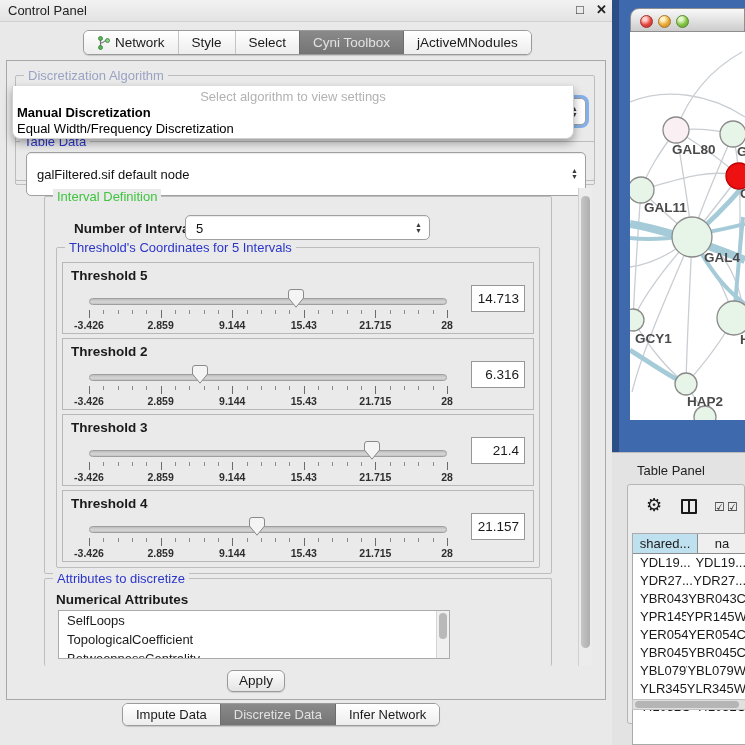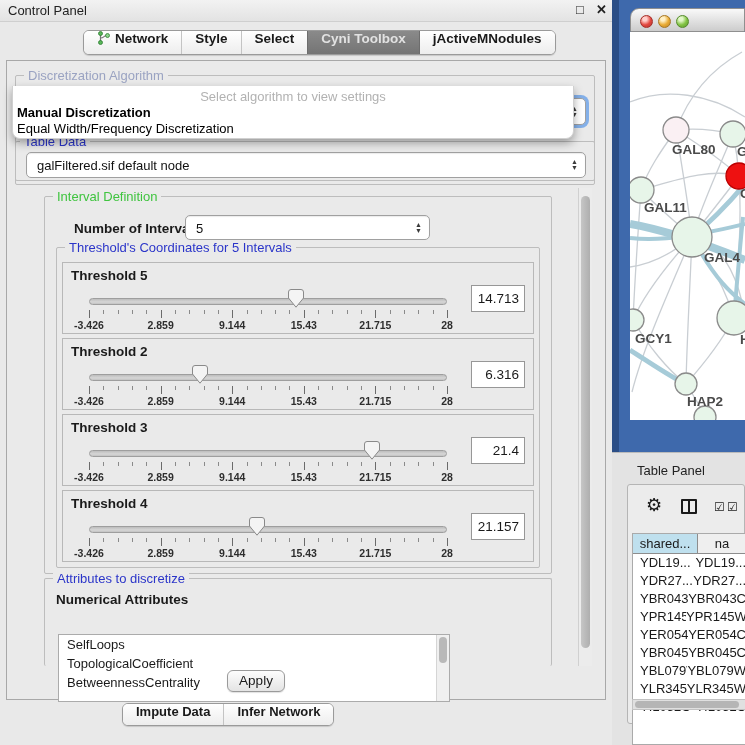--- a/index.html
+++ b/index.html
@@ -9,21 +9,21 @@
 
   
   .titlebar { left:0; top:0; width:612px; height:22px; background:linear-gradient(#f2f2f2,#e3e3e3); border-bottom:1px solid #cfcfcf; }
   .titlebar .title { position:absolute; left:8px; top:3px; font-size:13px; color:#222; }
   .winbtn { position:absolute; top:2px; font-size:13px; font-weight:bold; color:#222; cursor:default; }
   .float-btn { left:576px; }
   .close-btn { left:596px; }
 
   
   .segbar { display:flex; border:1px solid #9a9a9a; border-radius:6px; overflow:hidden; background:#fff; height:25px; box-shadow:0 1px 1px rgba(0,0,0,.15); }
-  .seg { display:flex; align-items:flex-start; gap:5px; padding:0 13px; font-size:13.5px; background:linear-gradient(#ffffff,#ededed); border-left:1px solid #c4c4c4; white-space:nowrap; cursor:default;font-weight:bold; }
+  .seg { display:flex; align-items:center; gap:5px; padding:0 13px; font-size:13.5px; background:linear-gradient(#ffffff,#ededed); border-left:1px solid #c4c4c4; white-space:nowrap; cursor:default; }
   .seg:first-child { border-left:none; }
   .seg.active { background:linear-gradient(#8a8a8a,#747474); color:#e2e2e2; border-left-color:#6d6d6d; }
   .seg.active + .seg { border-left-color:#6d6d6d; }
 
   .content-panel { left:6px; top:60px; width:600px; height:640px; border:1px solid #a8a8a8; background:#eaeaea; }
 
   
   .group { position:absolute; border:1px solid #bdbdbd; border-radius:2px; }
   .group-title { position:absolute; font-size:13px; background:#eaeaea; padding:0 4px; white-space:nowrap; }
   .t-blue { color:#2b35c9; }
@@ -52,21 +52,21 @@
   .slider { position:absolute; left:26px; top:26px; width:358px; height:42px; }
   .track { position:absolute; left:0; top:9px; width:358px; height:7px; border:1px solid #9e9e9e; border-radius:4px; background:linear-gradient(#bdbdbd,#d6d6d6 60%,#c2c2c2); }
   .thumb { position:absolute; top:0; margin-left:-8px; }
   .ticks-minor { position:absolute; left:0; top:21px; width:359px; height:4px; background:repeating-linear-gradient(to right,#8a8a8a 0 1px,transparent 1px 14.32px); }
   .ticks-major { position:absolute; left:0; top:21px; width:359px; height:8px; background:repeating-linear-gradient(to right,#6b6b6b 0 1px,transparent 1px 71.6px); }
   .tick-labels { position:absolute; left:0; top:30px; width:358px; height:12px; }
   .tick-labels span { position:absolute; transform:translateX(-50%); font-size:10.5px; font-weight:bold; color:#2e2e2e; white-space:nowrap; }
   .val-box { position:absolute; left:408px; top:22px; width:54px; height:27px; background:#fff; border:1px solid #979797; font-size:13.5px; text-align:right; padding:5px 5px 0 0; }
 
   
-  .listbox { position:absolute; left:58px; top:634px; width:392px; height:68px; background:#fff; border:1px solid #ababab; overflow:hidden; }
+  .listbox { position:absolute; left:58px; top:610px; width:392px; height:49px; background:#fff; border:1px solid #ababab; overflow:hidden; }
   .listbox .li { font-size:13px; line-height:19px; padding-left:8px; white-space:nowrap; }
   .list-scroll { position:absolute; right:0; top:0; width:13px; height:100%; background:#f0f0f0; border-left:1px solid #d5d5d5; }
   .list-thumb { position:absolute; left:2px; top:2px; width:8px; height:26px; border-radius:4px; background:#b9b9b9; }
 
   .apply-btn { left:227px; top:670px; width:58px; height:22px; border:1px solid #9a9a9a; border-radius:6px; background:linear-gradient(#fdfdfd,#e4e4e4); font-size:13.5px; text-align:center; line-height:20px; box-shadow:0 1px 1px rgba(0,0,0,.12); }
 
   
   .blue-bg { left:612px; top:0; width:133px; height:455px; background:#3e69ac; }
   .blue-dark-edge { left:612px; top:0; width:7px; height:455px; background:#2b4e86; }
   .net-titlebar { left:630px; top:8px; width:115px; height:24px; background:linear-gradient(#f9f9f9,#cccccc); border:1px solid #8f8f8f; border-radius:9px 0 0 0; }
@@ -136,21 +136,21 @@
     <div class="combo" style="left:8px; top:22px; width:562px; height:27px; box-shadow:0 0 0 3px rgba(98,156,232,.75);">
       <span class="stepper">
           <span>▲</span>
           <span>▼</span>
         </span>
     </div>
   </div>
 
   <div class="group" style="left:8px; top:80px; width:580px; height:44px;">
     <span class="group-title t-blue" style="left:4px; top:-8px;">Table Data</span>
-    <div class="combo" style="left:10px; top:10px; width:560px; height:26px;">
+    <div class="combo" style="left:10px; top:10px; width:560px; height:44px;">
       <span class="cv">galFiltered.sif default node</span>
       <span class="stepper">
           <span>▲</span>
           <span>▼</span>
         </span>
     </div>
   </div>
 </div>
 
 <div class="abs popup">
@@ -282,20 +282,23 @@
   <div class="list-scroll">
       <div class="list-thumb"></div>
     </div>
 </div>
 
 <div class="abs apply-btn">Apply</div>
 
 <div class="abs segbar" style="left:122px; top:703px; height:23px;">
   <div class="seg" style="font-size:13px;">
       <span>Impute Data</span>
+    </div>
+  <div class="seg active" style="font-size:13px;">
+      <span>Discretize Data</span>
     </div>
   <div class="seg" style="font-size:13px;">
       <span>Infer Network</span>
     </div>
 </div>
 
 <div class="abs blue-bg"></div>
 <div class="abs blue-dark-edge"></div>
 
 <div class="abs net-titlebar">

